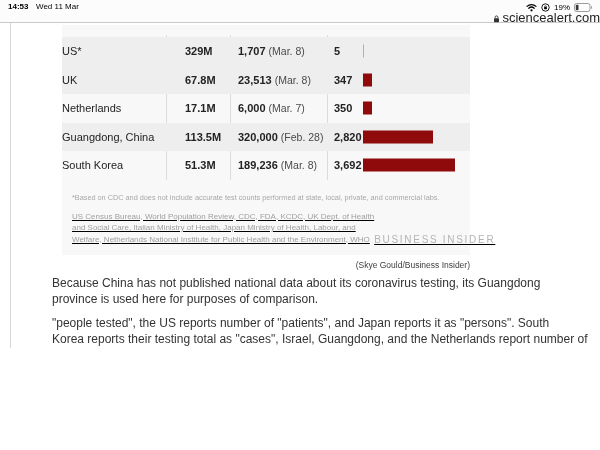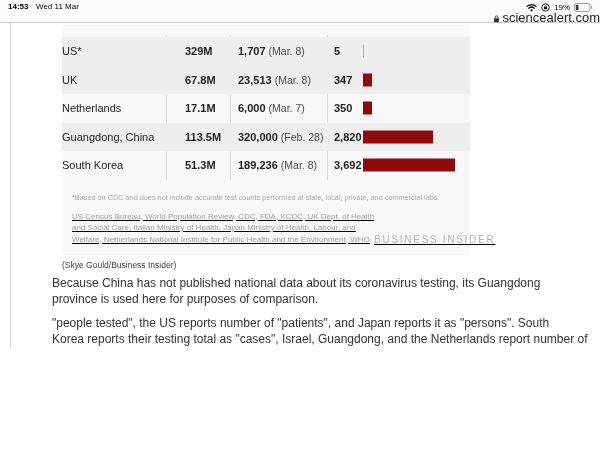--- a/index.html
+++ b/index.html
@@ -37,21 +37,21 @@
   .c-tested{left:176px;font-weight:700;}
   .tested-date{font-weight:400;color:#4a4a4a;font-size:10.5px;}
   .c-tests{left:272px;font-weight:700;}
   .bar{position:absolute;left:301px;top:50%;transform:translateY(-50%);height:13px;background:#8f0b0b;}
   .bar.hairline{background:#dc9f9f;}
   .footnote{margin:13px 0 0 10px;font-size:7.3px;color:#a8a8a8;white-space:nowrap;}
   .src-row{display:flex;justify-content:flex-start;align-items:flex-end;margin:9px 12px 0 10px;text-decoration:underline;}
   .src{font-size:8px;line-height:11.5px;color:#9e9e9e;}
   .src div{white-space:nowrap;}
   .bi-logo{font-size:10px;letter-spacing:1.7px;color:#b4b4b4;white-space:nowrap;}
-  .caption{margin:5px 0 0 62px;width:408px;font-size:8.5px;color:#3d3d3d;}
+  .caption{margin:5px 0 0 62px;width:408px;text-align:right;font-size:8.5px;color:#3d3d3d;}
 
   
   .article{margin:6px 0 0 52px;font-size:12px;line-height:15.5px;color:#333;}
   .para{margin:0 0 9px 0;}
   .line{white-space:nowrap;}
 </style>
 </head>
 <body>
 
 <div class="screen">

